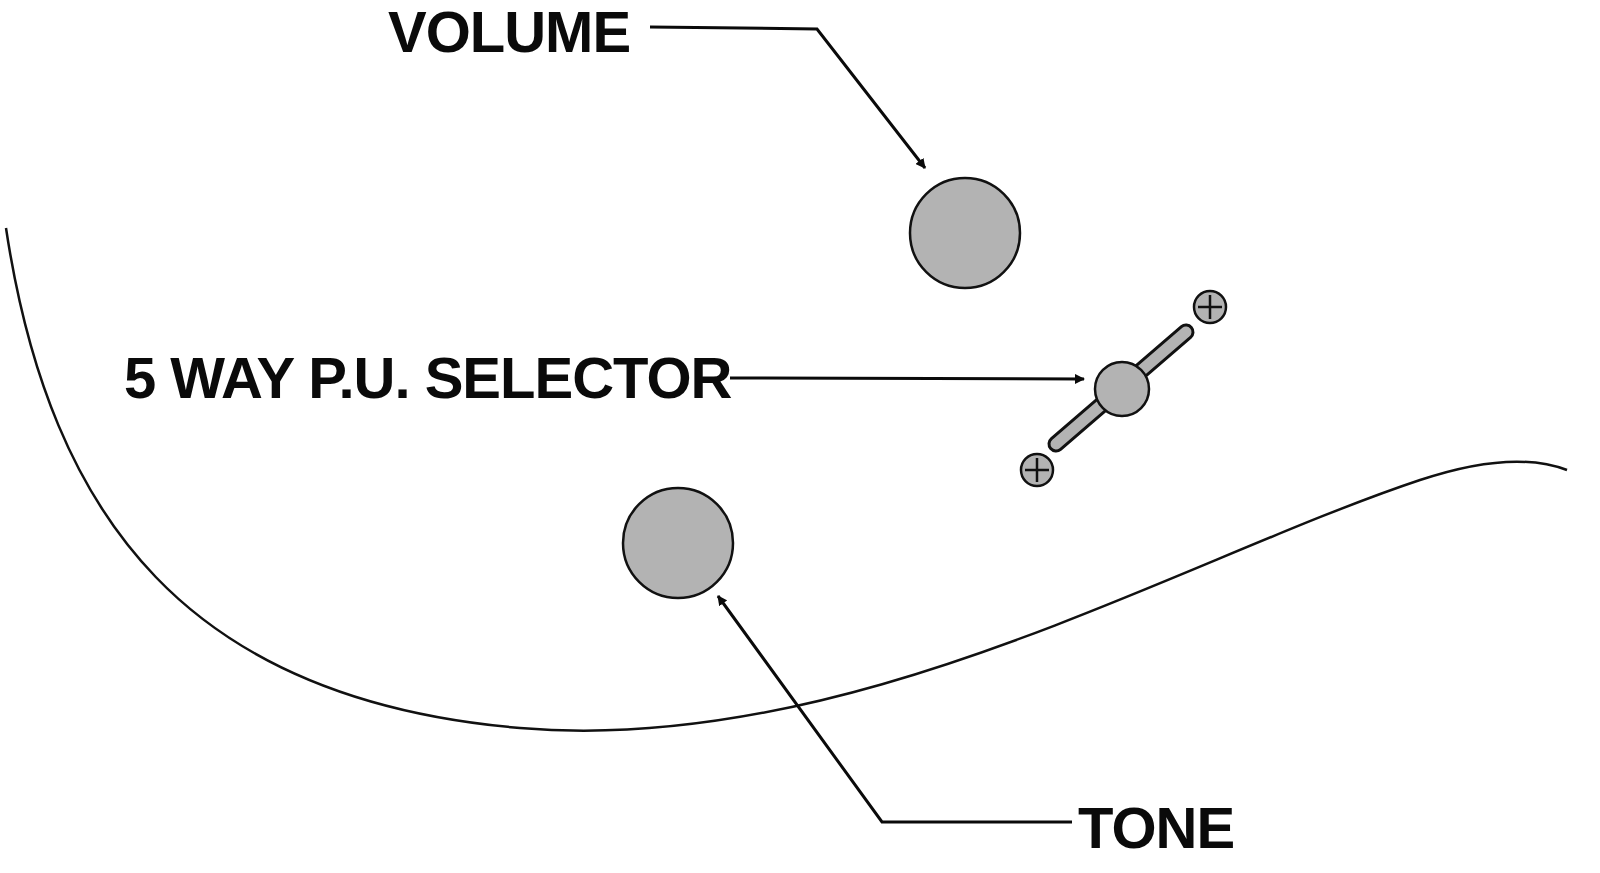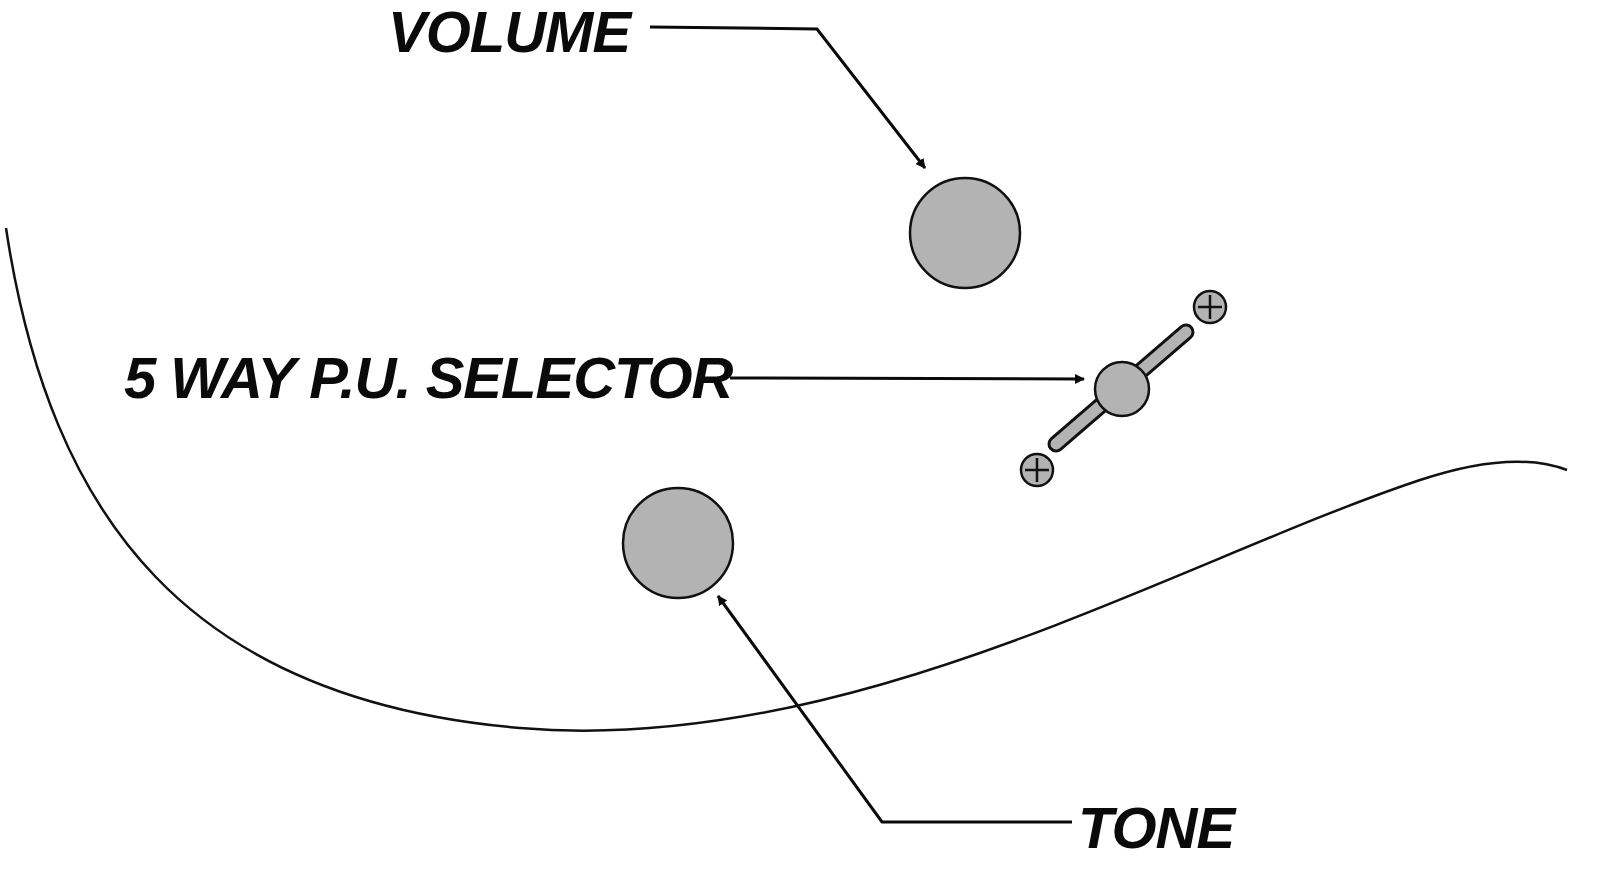--- a/index.html
+++ b/index.html
@@ -7,21 +7,20 @@
     padding: 0;
     background: #ffffff;
   }
   .diagram-stage {
     position: relative;
     width: 1600px;
     height: 873px;
     background: #ffffff;
     overflow: hidden;
     font-family: "Liberation Sans", "DejaVu Sans", sans-serif;
-    font-style: italic;
   }
   svg {
     display: block;
   }
   .callout-label {
     font-family: "Liberation Sans", "DejaVu Sans", sans-serif;
     font-weight: bold;
     font-size: 58px;
     letter-spacing: -1px;
     fill: #0a0a0a;

